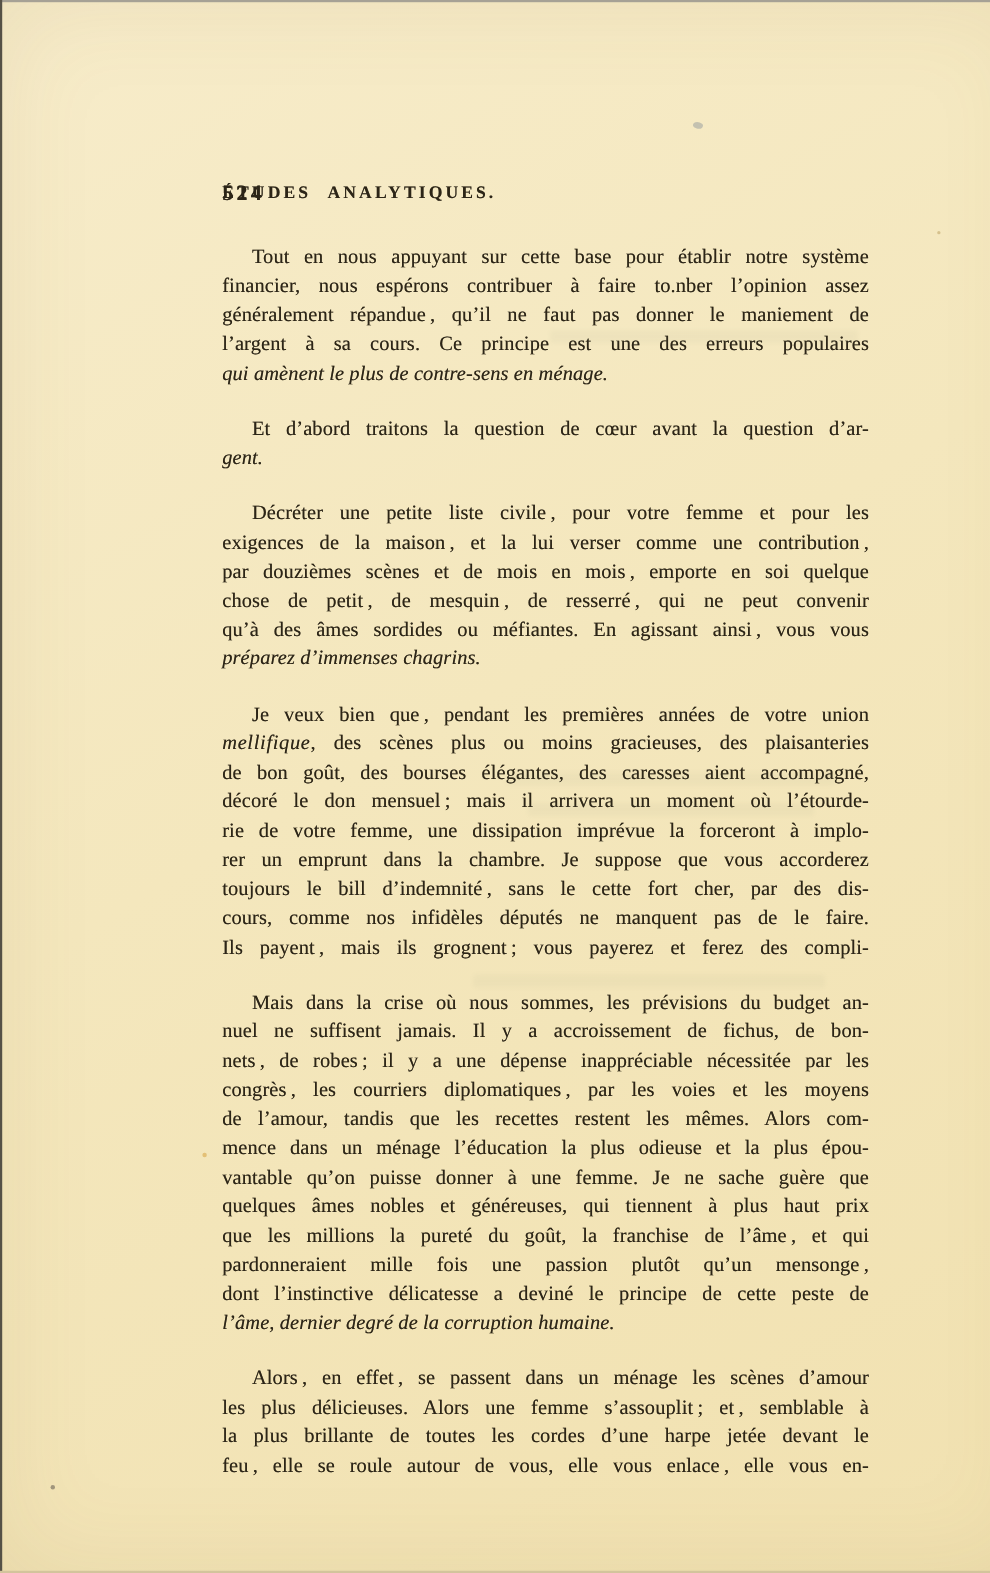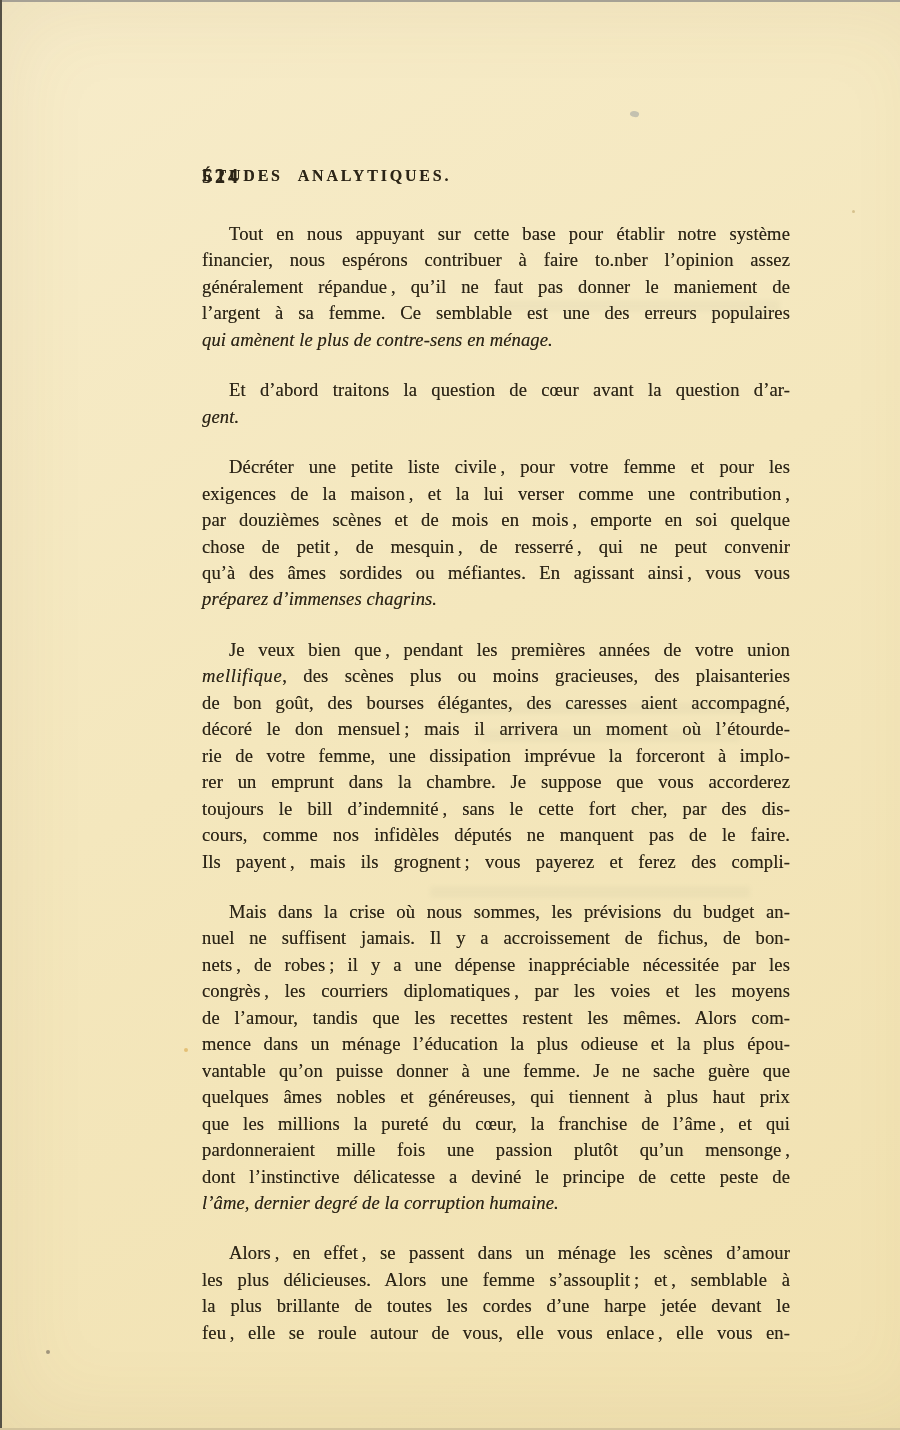--- a/index.html
+++ b/index.html
@@ -83,21 +83,21 @@
   <div class="header">
     <span class="pagenum">524</span>
     <div class="running-title">ÉTUDES ANALYTIQUES.</div>
   </div>
 
   <div class="text-block">
       <div class="paragraph">
         <div class="line indent">Tout en nous appuyant sur cette base pour établir notre système</div>
         <div class="line">financier, nous espérons contribuer à faire to.nber l’opinion assez</div>
         <div class="line">généralement répandue , qu’il ne faut pas donner le maniement de</div>
-        <div class="line">l’argent à sa femme. Ce semblable est une des erreurs populaires</div>
+        <div class="line">l’argent à sa cours. Ce principe est une des erreurs populaires</div>
         <div class="line para-end">qui amènent le plus de contre-sens en ménage.</div>
       </div>
       <div class="paragraph">
         <div class="line indent">Et d’abord traitons la question de cœur avant la question d’ar-</div>
         <div class="line para-end">gent.</div>
       </div>
       <div class="paragraph">
         <div class="line indent">Décréter une petite liste civile , pour votre femme et pour les</div>
         <div class="line">exigences de la maison , et la lui verser comme une contribution ,</div>
         <div class="line">par douzièmes scènes et de mois en mois , emporte en soi quelque</div>
@@ -118,21 +118,21 @@
       </div>
       <div class="paragraph">
         <div class="line indent">Mais dans la crise où nous sommes, les prévisions du budget an-</div>
         <div class="line">nuel ne suffisent jamais. Il y a accroissement de fichus, de bon-</div>
         <div class="line">nets , de robes ; il y a une dépense inappréciable nécessitée par les</div>
         <div class="line">congrès , les courriers diplomatiques , par les voies et les moyens</div>
         <div class="line">de l’amour, tandis que les recettes restent les mêmes. Alors com-</div>
         <div class="line">mence dans un ménage l’éducation la plus odieuse et la plus épou-</div>
         <div class="line">vantable qu’on puisse donner à une femme. Je ne sache guère que</div>
         <div class="line">quelques âmes nobles et généreuses, qui tiennent à plus haut prix</div>
-        <div class="line">que les millions la pureté du cœur, la franchise de l’âme , et qui</div>
+        <div class="line">que les millions la pureté du goût, la franchise de l’âme , et qui</div>
         <div class="line">pardonneraient mille fois une passion plutôt qu’un mensonge ,</div>
         <div class="line">dont l’instinctive délicatesse a deviné le principe de cette peste de</div>
         <div class="line para-end">l’âme, dernier degré de la corruption humaine.</div>
       </div>
       <div class="paragraph">
         <div class="line indent">Alors , en effet , se passent dans un ménage les scènes d’amour</div>
         <div class="line">les plus délicieuses. Alors une femme s’assouplit ; et , semblable à</div>
         <div class="line">la plus brillante de toutes les cordes d’une harpe jetée devant le</div>
         <div class="line">feu , elle se roule autour de vous, elle vous enlace , elle vous en-</div>
       </div>

